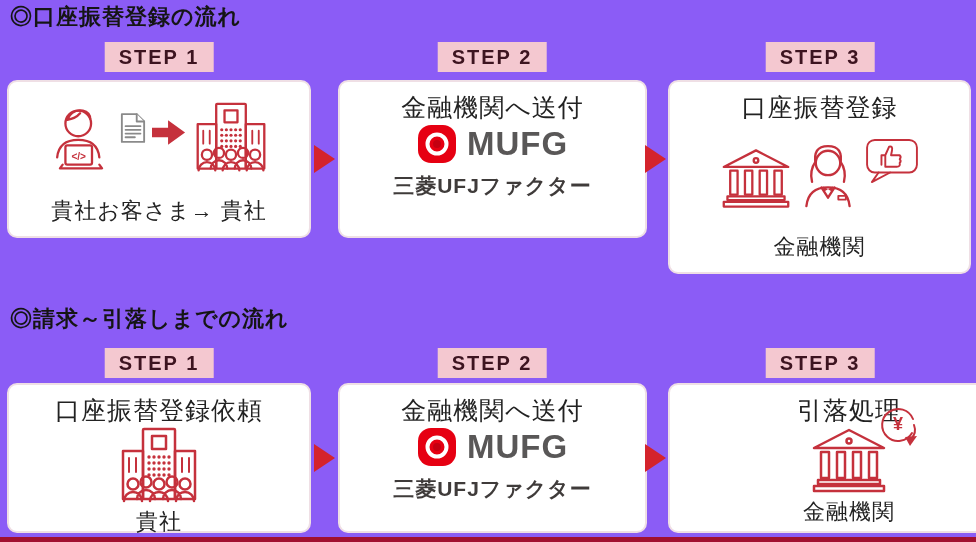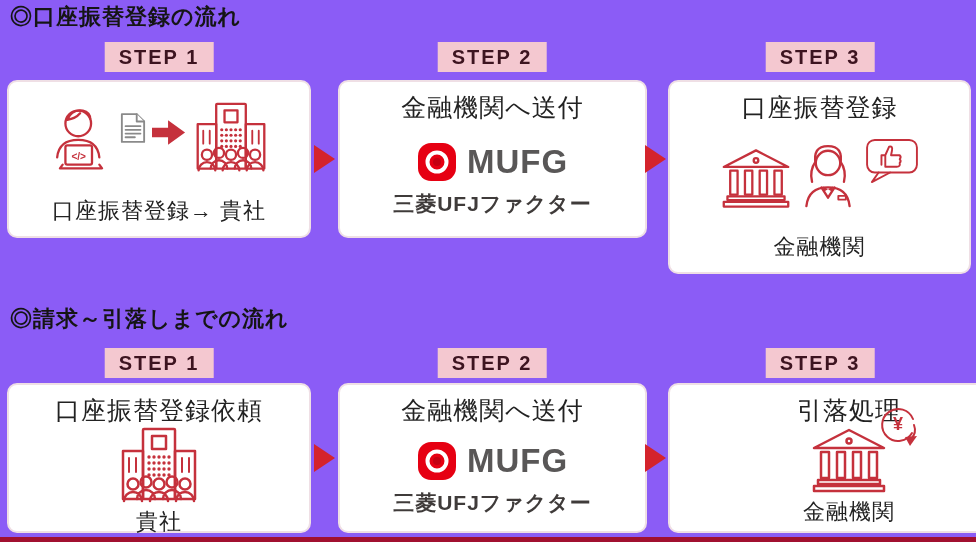--- a/index.html
+++ b/index.html
@@ -32,21 +32,21 @@
   }
   .box-caption{
     margin-bottom:10px;font-size:22px;color:#222222;letter-spacing:1px;white-space:nowrap;
   }
   .flow-arrow{
     position:absolute;width:0;height:0;
     border-left:21px solid #d4232c;
     border-top:14px solid transparent;
     border-bottom:14px solid transparent;
   }
-  .mufg-mid{flex:1;display:flex;flex-direction:column;align-items:center;justify-content:center;}
+  .mufg-mid{flex:1;display:flex;flex-direction:column;align-items:center;}
   .mufg-row{display:flex;align-items:center;gap:10px;}
   .mufg-text{font-size:33px;font-weight:bold;color:#595757;letter-spacing:1px;}
   .mufg-sub{margin-top:8px;font-size:21px;font-weight:bold;color:#3f3b3a;letter-spacing:1px;}
   .rs{stroke:#c5313c;fill:none;stroke-width:2.5;stroke-linecap:round;stroke-linejoin:round;}
   .rs2{stroke:#c5313c;fill:none;stroke-width:2;stroke-linecap:round;stroke-linejoin:round;}
   .rf{fill:#c5313c;stroke:none;}
   .gs{stroke:#8a8a8a;fill:#ffffff;stroke-width:2;stroke-linecap:round;stroke-linejoin:round;}
   .bank-wrap{position:relative;}
   .yen-badge{position:absolute;top:-26px;right:-34px;}
   .bubble-raise{margin-bottom:34px;}
@@ -113,21 +113,21 @@
         <g class="rs">
           <circle cx="16" cy="57" r="5.5"></circle>
             <circle cx="29" cy="55" r="5.5"></circle>
             <circle cx="42" cy="57" r="5.5"></circle>
             <circle cx="55" cy="55" r="5.5"></circle>
             <circle cx="68" cy="57" r="5.5"></circle>
           <path d="M7 74 a9 9 0 0 1 18 0 M20 72 a9 9 0 0 1 18 0 M33 74 a9 9 0 0 1 18 0 M46 72 a9 9 0 0 1 18 0 M59 74 a9 9 0 0 1 18 0"></path>
         </g>
       </svg>
     </div>
-    <div class="box-caption">口座振替登録→ 貴社</div>
+    <div class="box-caption">貴社お客さま→ 貴社</div>
   </div>
 
   <div class="flow-arrow" style="left:314px;top:145px;"></div>
 
   <div class="box" style="left:338px;top:80px;width:309px;height:158px;">
     <div class="box-title">金融機関へ送付</div>
     <div class="mufg-mid">
       <div class="mufg-row">
         <svg width="40" height="40" viewBox="0 0 40 40">
           <rect x="1" y="1" width="38" height="38" rx="13" fill="#e60012"></rect>

